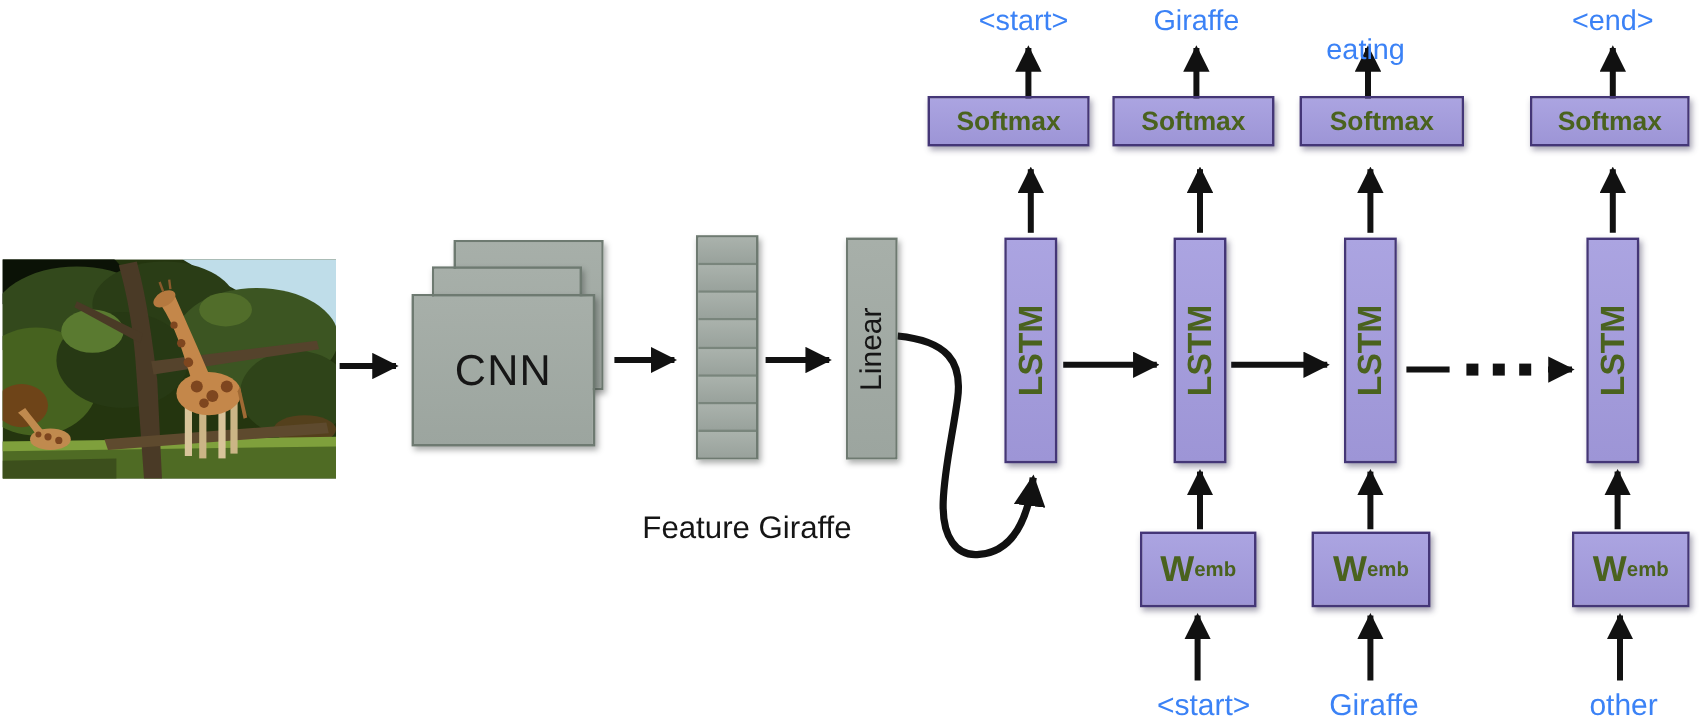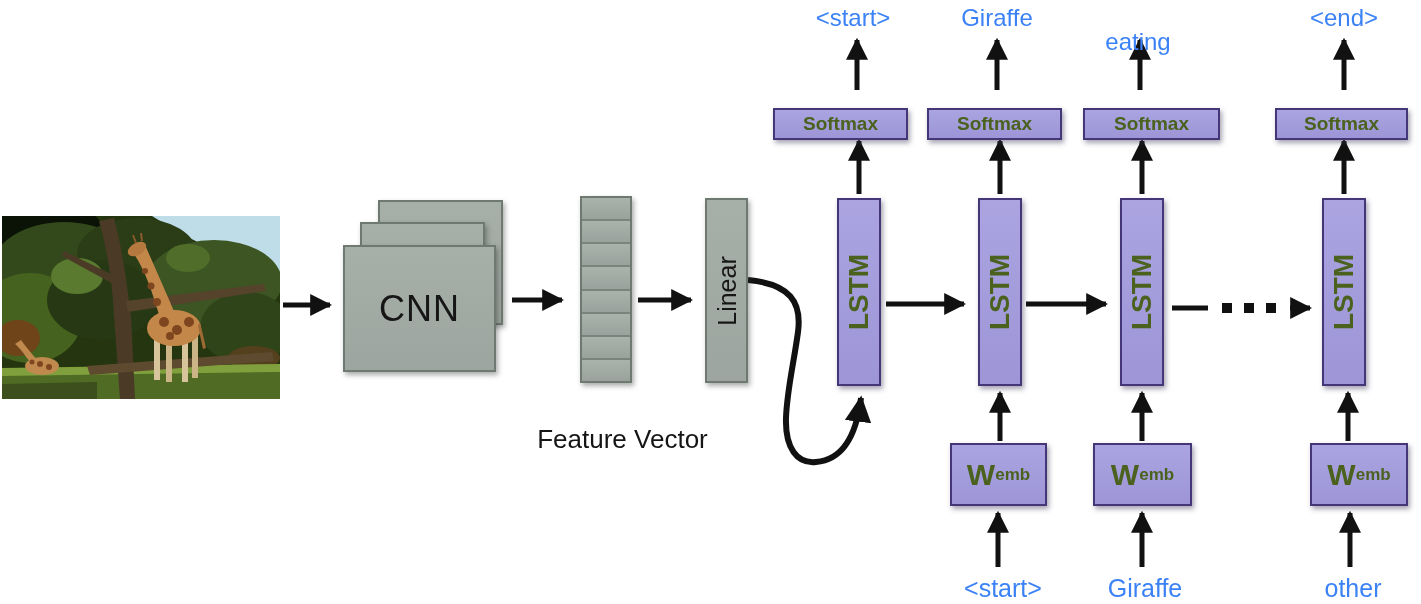--- a/index.html
+++ b/index.html
@@ -44,22 +44,22 @@
     position:absolute;
     background:linear-gradient(180deg,#aba4e1,#9d95d6);
     border:2.5px solid #443677;
     box-shadow:2px 3px 5px rgba(55,50,85,.45);
     box-sizing:border-box;
   }
   .lstm{top:198px;width:44px;height:188px;}
   .lstm .vtext{font-size:28px;font-weight:bold;color:#4a621e;}
   .lstm1{left:837px;} .lstm2{left:978px;} .lstm3{left:1120px;} .lstm4{left:1322px;}
 
-  .softmax{top:108px;height:32px;display:flex;align-items:center;justify-content:center;
-           font-size:19px;font-weight:bold;color:#4a621e;}
+  .softmax{top:80px;height:42px;display:flex;align-items:center;justify-content:center;
+           font-size:22px;font-weight:bold;color:#4a621e;}
   .sm1{left:773px;width:135px;} .sm2{left:927px;width:135px;}
   .sm3{left:1083px;width:137px;} .sm4{left:1275px;width:133px;}
 
   .wemb{top:443px;height:63px;display:flex;align-items:center;justify-content:center;
         color:#4a621e;font-weight:bold;}
   .wemb .w-main{font-size:30px;}
   .wemb .w-sub{font-size:17px;font-weight:bold;}
   .we1{left:950px;width:97px;} .we2{left:1093px;width:99px;} .we3{left:1310px;width:98px;}
 
   
@@ -186,21 +186,21 @@
   <div class="box-gray fv">
       <div class="fv-cell"></div>
       <div class="fv-cell"></div>
       <div class="fv-cell"></div>
       <div class="fv-cell"></div>
       <div class="fv-cell"></div>
       <div class="fv-cell"></div>
       <div class="fv-cell"></div>
       <div class="fv-cell"></div>
     </div>
-  <div class="caption cap-fv">Feature Vector</div>
+  <div class="caption cap-fv">Feature Giraffe</div>
 
   <div class="box-gray linear-box">
     <span class="vtext">Linear</span>
   </div>
 
   <div class="box-purple lstm lstm1">
     <span class="vtext">LSTM</span>
   </div>
   <div class="box-purple lstm lstm2">
     <span class="vtext">LSTM</span>

